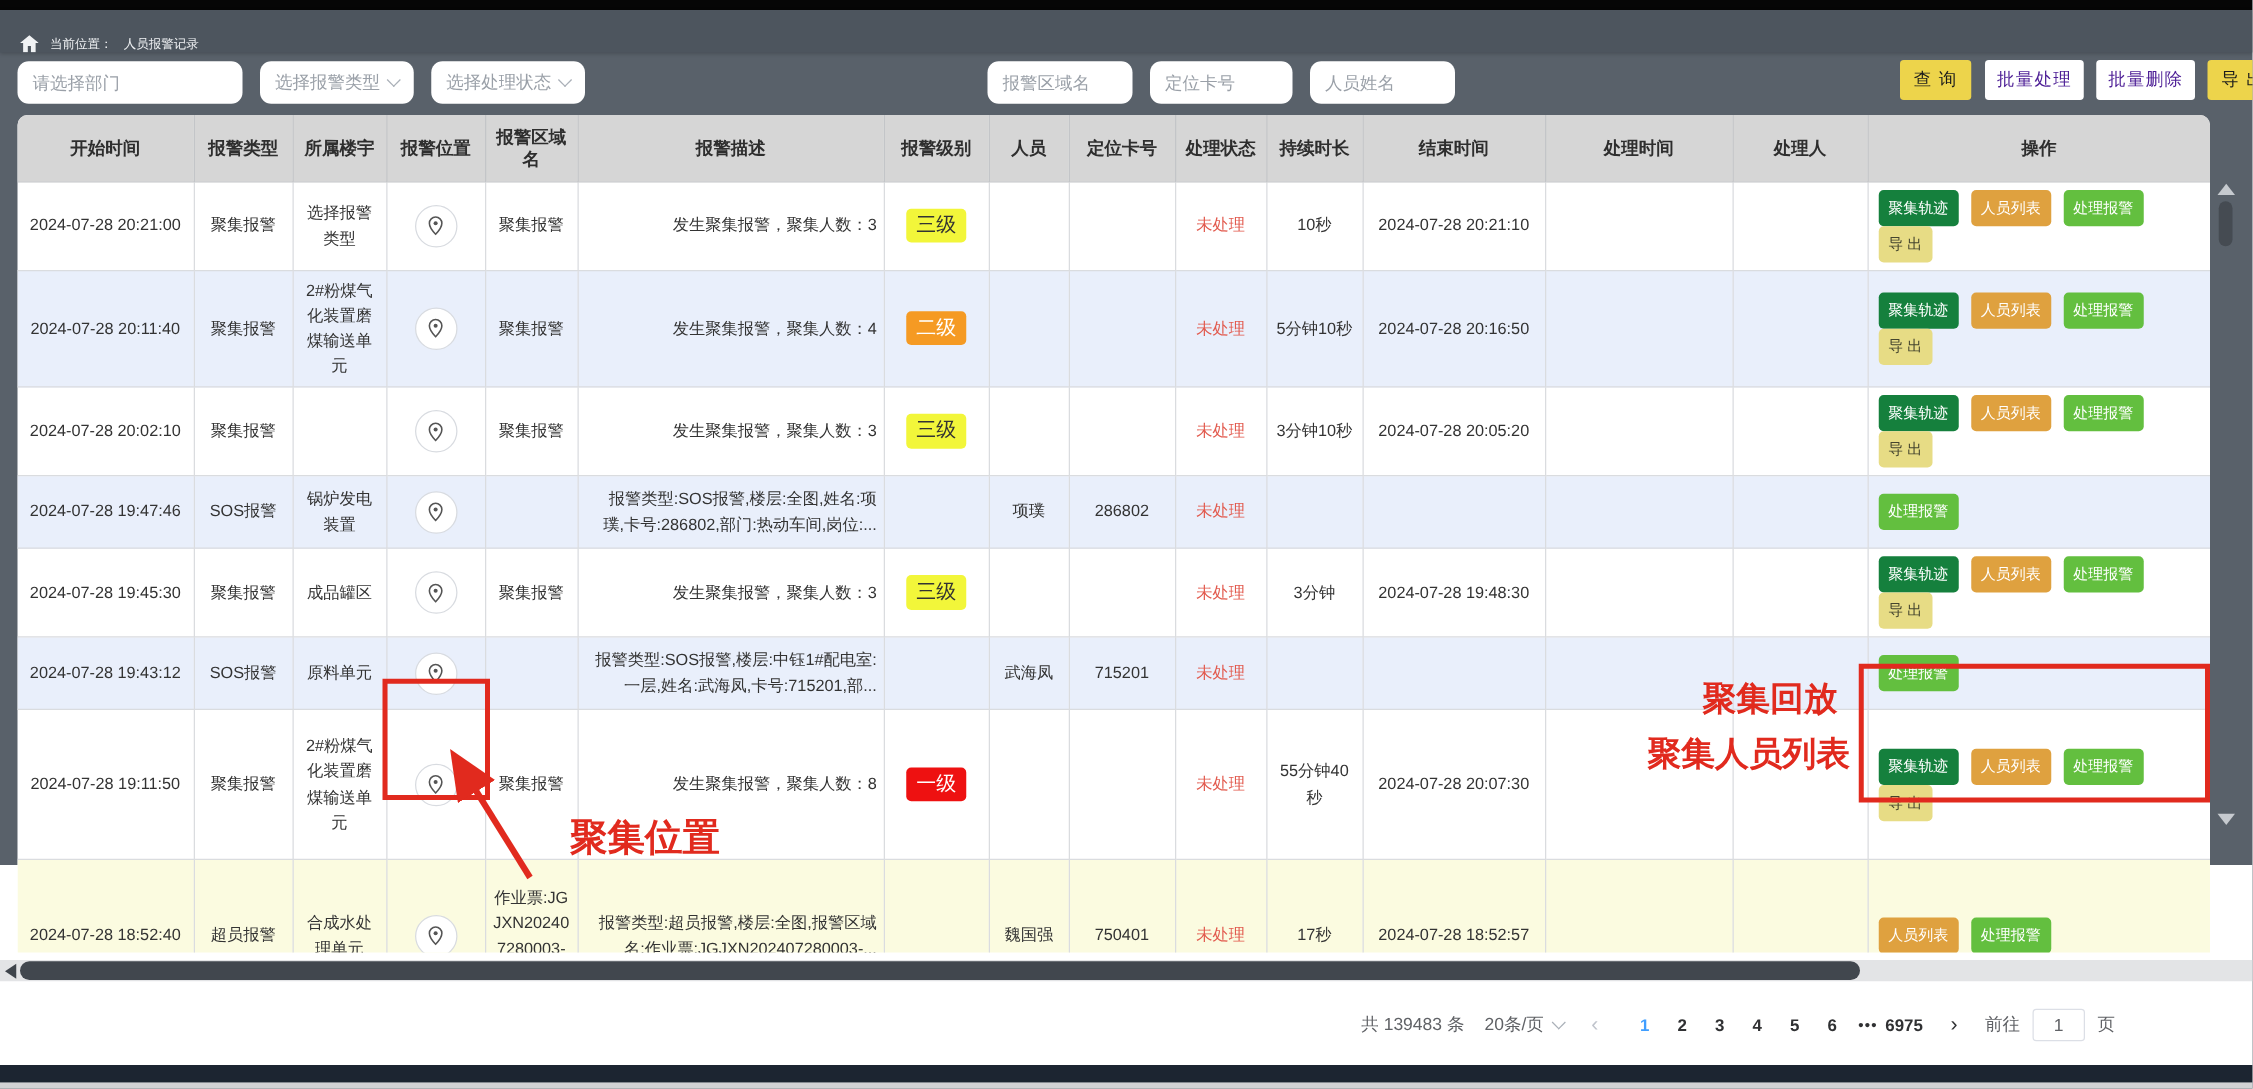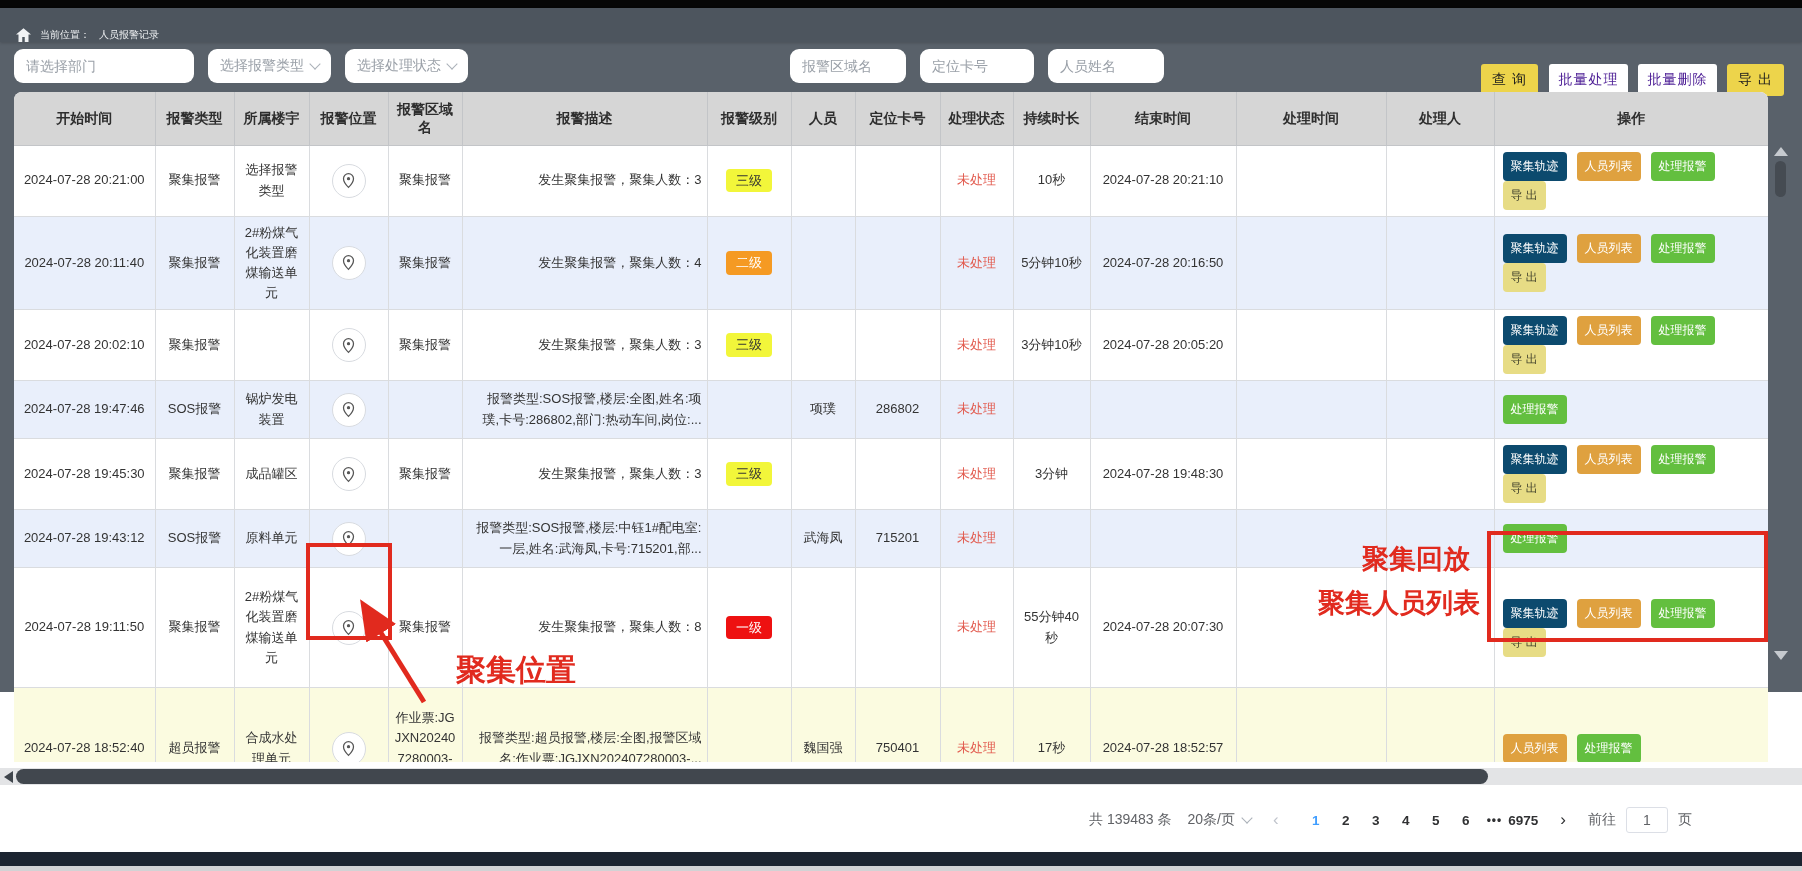--- a/index.html
+++ b/index.html
@@ -25,22 +25,22 @@
   }
   input.f-box::placeholder { color:#9aa0a8; }
   .f-select { justify-content:space-between; color:#9aa0a8; cursor:pointer; }
   .chev {
     width:8px; height:8px; border-right:1.6px solid #aab0b8; border-bottom:1.6px solid #aab0b8;
     transform:rotate(45deg); margin-top:-4px;
   }
   .f-date { color:#9aa0a8; gap:8px; }
   .f-date .seg { flex:1; text-align:center; }
   .f-btn {
-    position:absolute; top:16px; height:32px; border:none; border-radius:3px;
-    font-size:14px; cursor:pointer; letter-spacing:1px;
+    position:absolute; top:0; height:32px; border:none; border-radius:3px;
+    font-size:14px; cursor:pointer; letter-spacing:1px;margin-left:39px;
   }
   .f-btn.yellow { background:#edd44b; color:#1c1c1c; }
   .f-btn.white  { background:#fff; color:#4c1d95; }
   
   .table-card {
     position:absolute; left:14px; top:92px; width:1754px; height:670px;
     background:#fff; border-radius:8px 8px 0 0; overflow:hidden; z-index:5;
   }
   table { width:1754px; border-collapse:collapse; table-layout:fixed; }
   th {
@@ -55,28 +55,28 @@
   th:first-child, td:first-child { border-left:none; }
   th:last-child,  td:last-child  { border-right:none; }
   tr.row-blue   td { background:#e9effb; }
   tr.row-yellow td { background:#fbfbe0; }
   td.c-time { white-space:nowrap; }
   td.c-desc { text-align:right; padding-left:10px; }
   td.c-ops  { text-align:left; padding-left:8px; }
   .status-red { color:#e25a4e; }
   .lvl-badge {
     display:inline-block; min-width:46px; padding:4px 8px; border-radius:4px;
-    font-size:13px; line-height:1.2;
+    font-size:16px; line-height:1.2;
   }
   .op-btn {
     display:inline-block; margin-right:10px; padding:6px 8px; border:none;
     border-radius:4px; font-size:12px; color:#fff; cursor:pointer; white-space:nowrap;
     font-family:"Liberation Sans","DejaVu Sans",sans-serif;
   }
-  .op-track  { background:#0c4a6e; }
+  .op-track  { background:#15803d; }
   .op-list   { background:#dfa13f; }
   .op-handle { background:#63bf3f; }
   .op-export { background:#e7dc85; color:#45452e; }
   .pin-circle {
     width:34px; height:34px; border:1px solid #d8dbe0; border-radius:50%;
     background:#fff; display:inline-flex; align-items:center; justify-content:center;
     cursor:pointer;
   }
   
   .vscroll { position:absolute; left:1772px; top:145px; width:17px; height:517px; z-index:6; }

